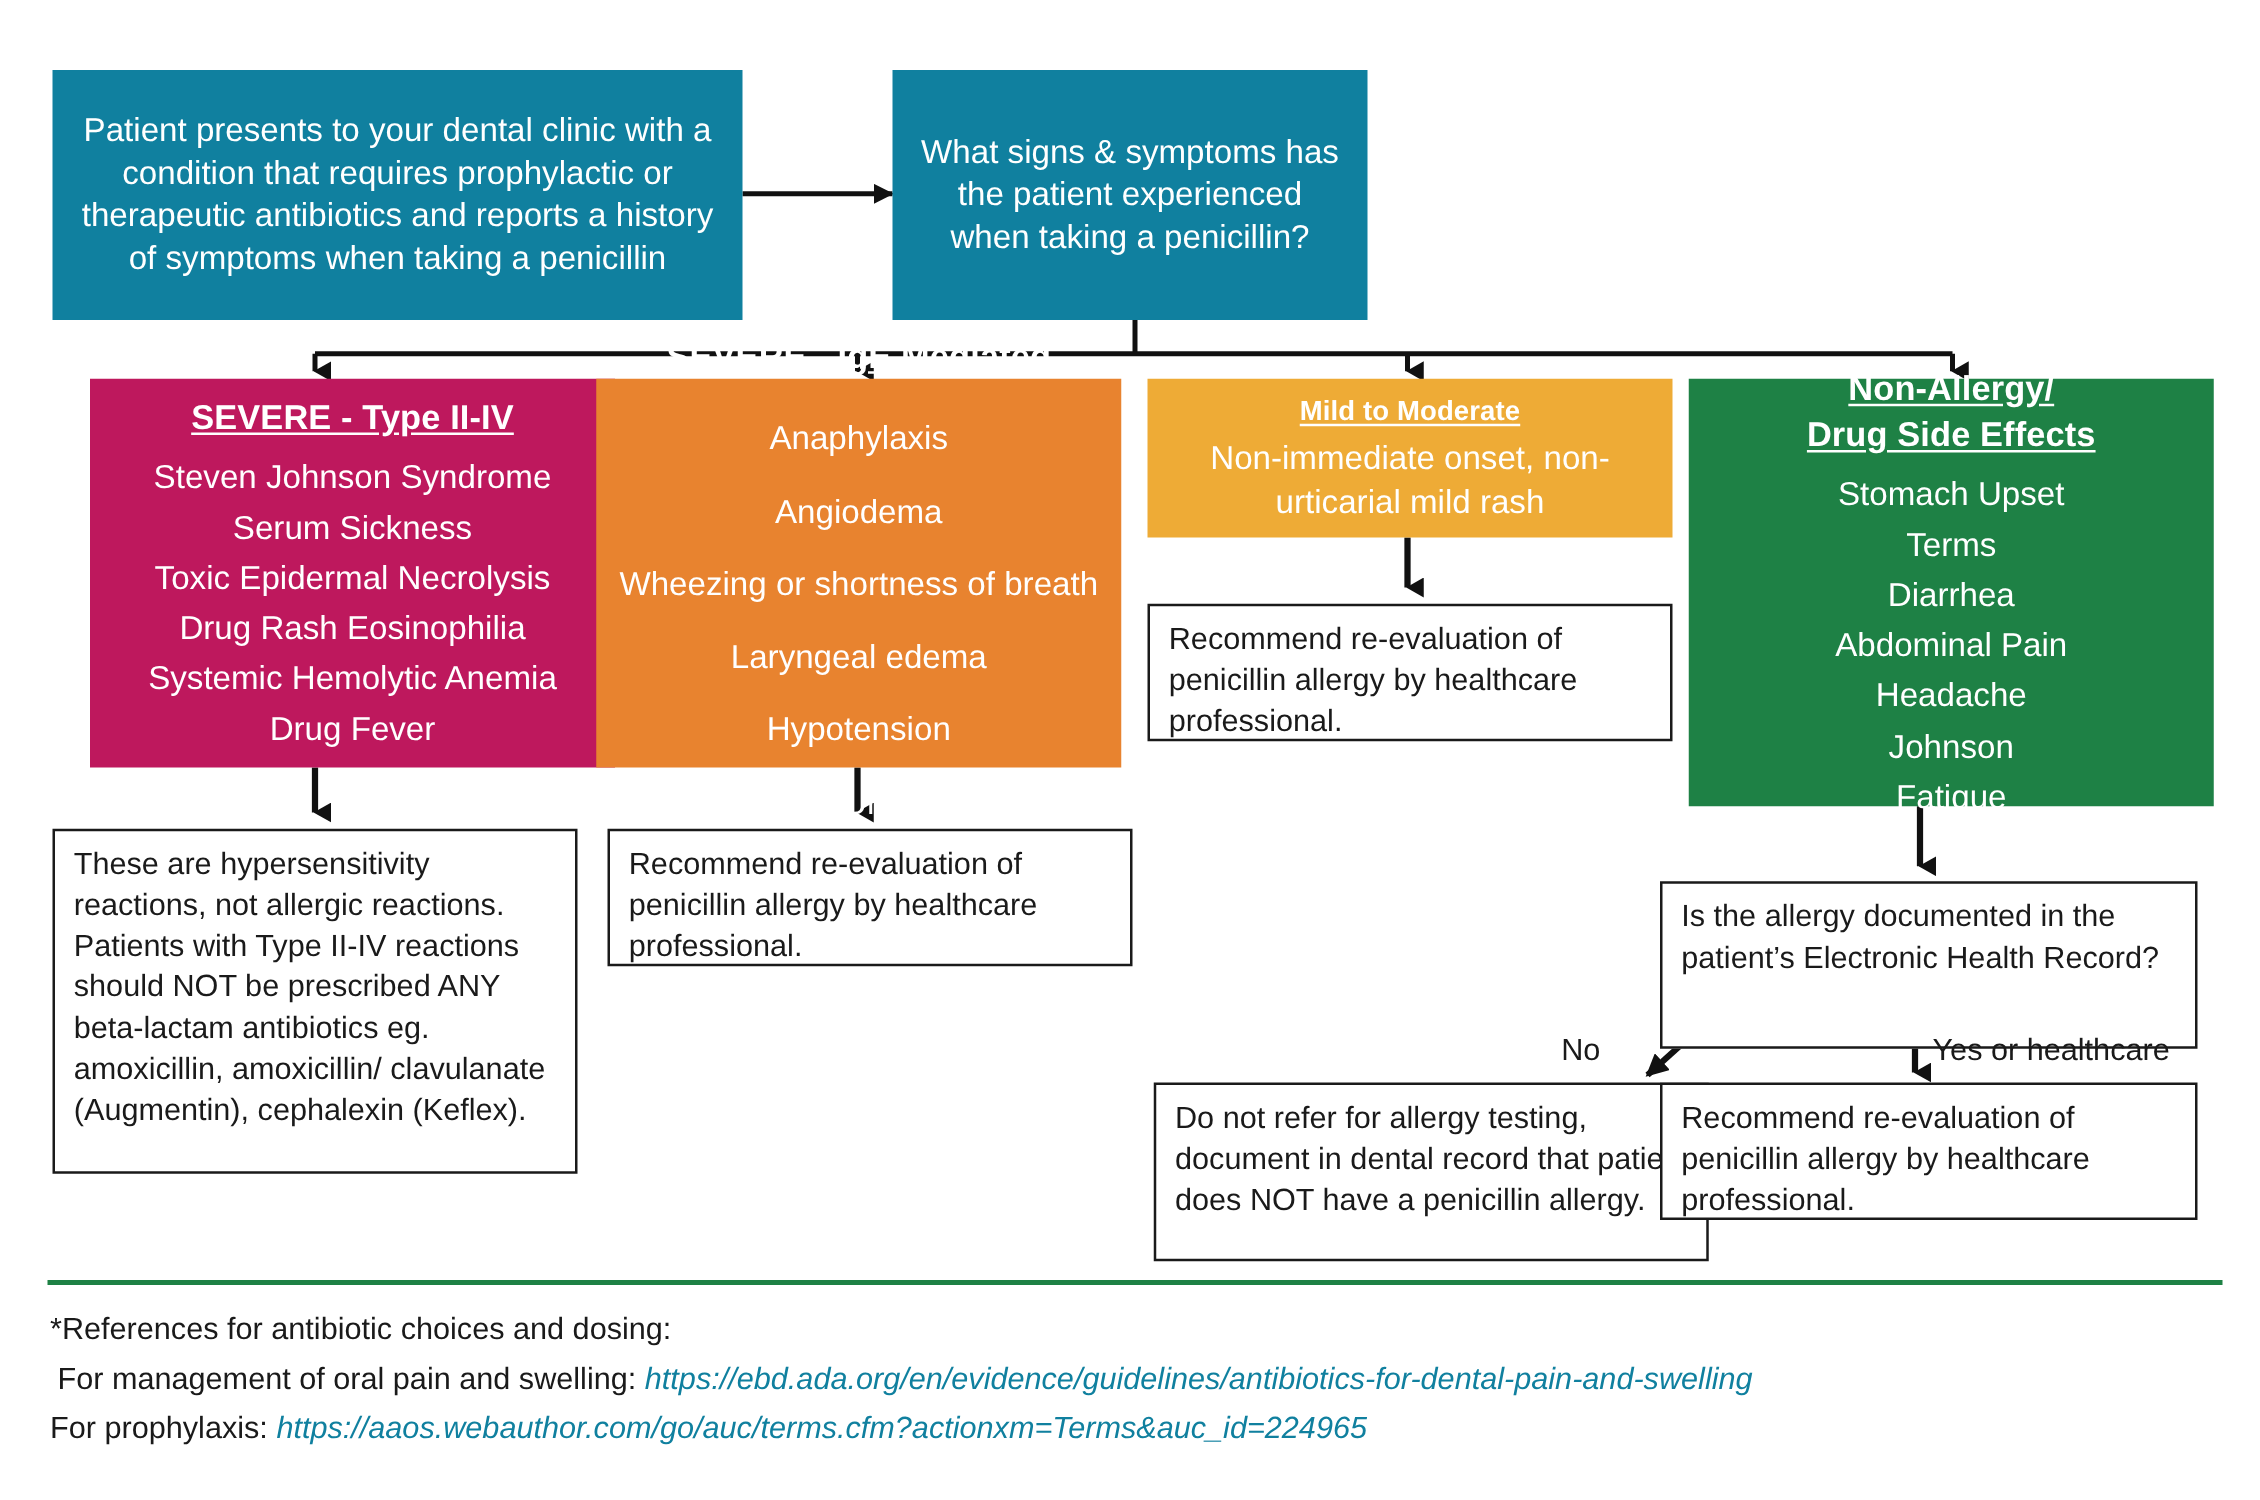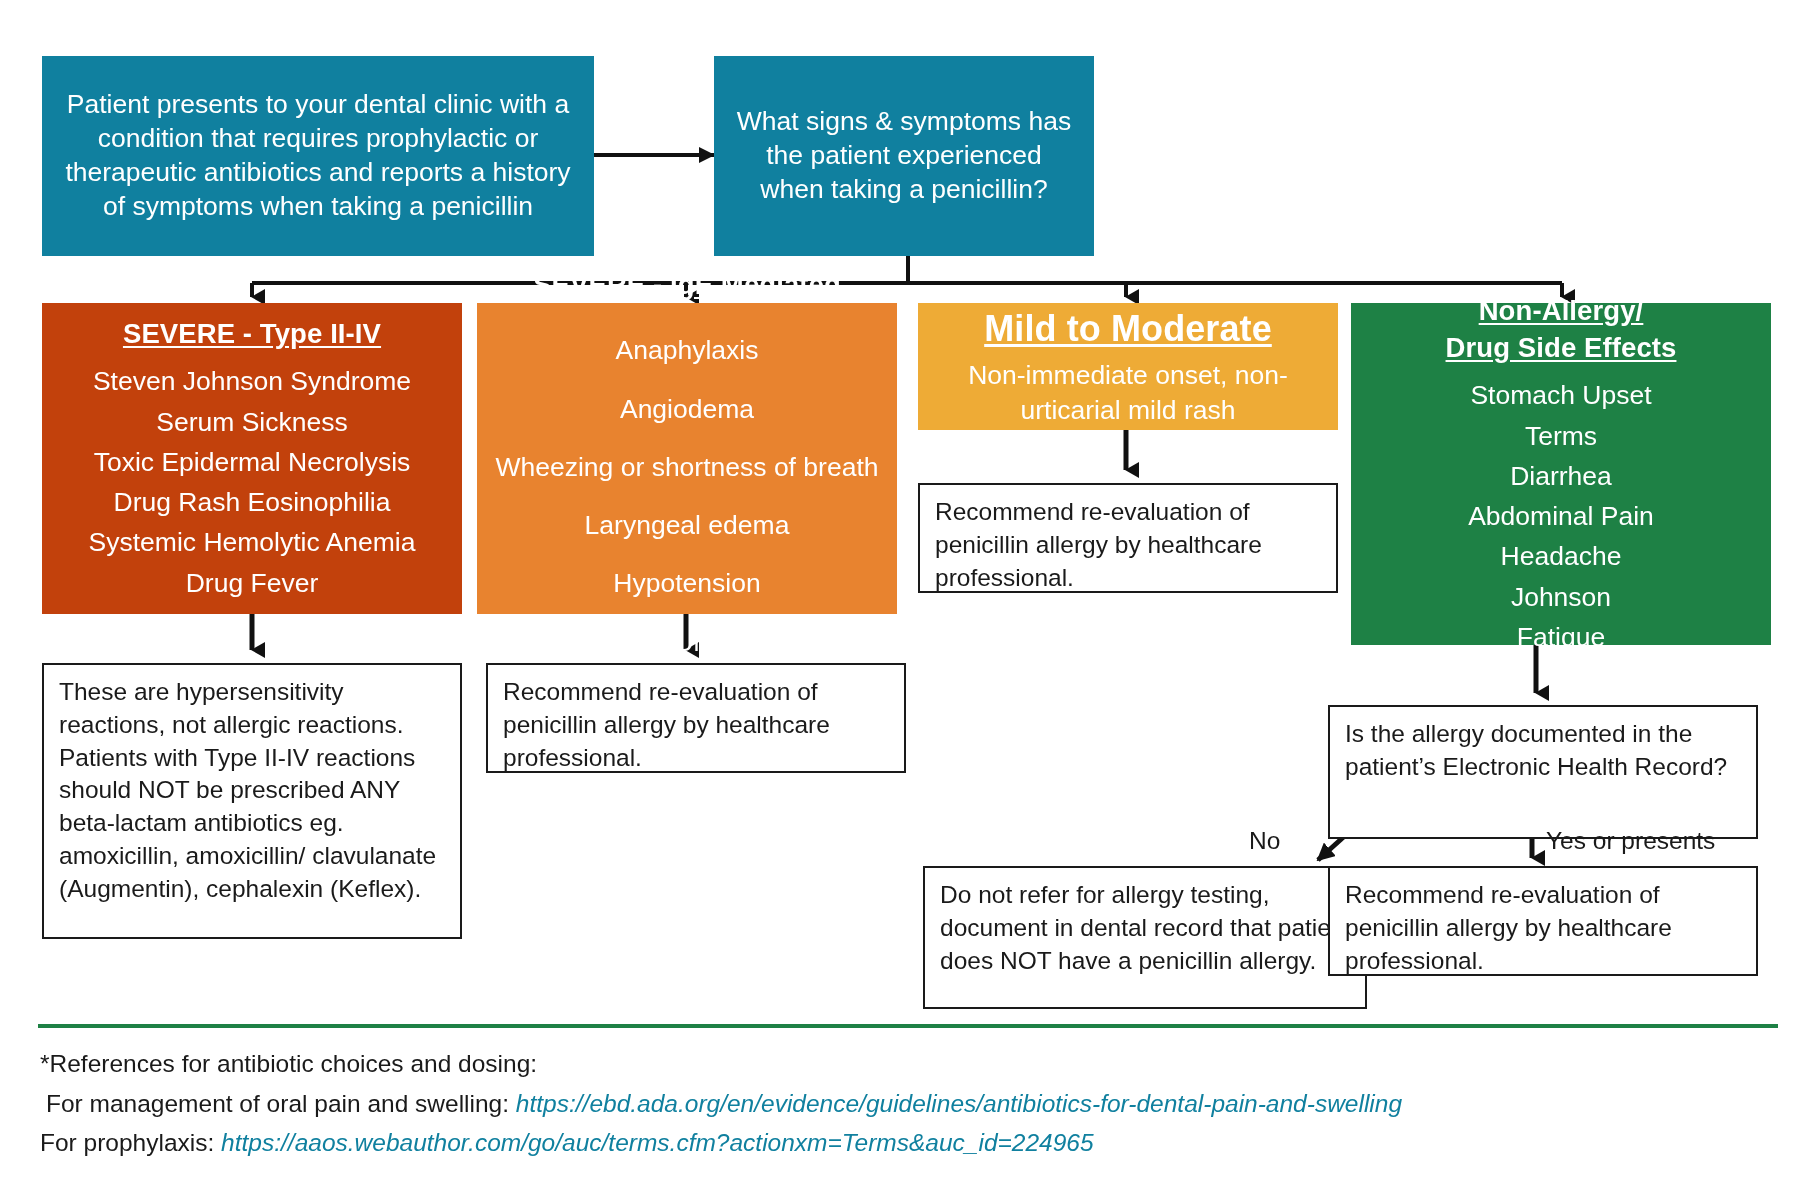--- a/index.html
+++ b/index.html
@@ -47,21 +47,21 @@
     border: 2.5px solid #1a1a1a;
     color: #1a1a1a;
     text-align: left;
     line-height: 1.34;
     padding: 11px 13px 11px 15px;
     font-size: 24.5px;
   }
 
   
   .c-teal   { background: #10809f; }
-  .c-red    { background: #c2410c; }
+  .c-red    { background: #be185d; margin-left: 30px; }
   .c-orange { background: #e8832f; }
   .c-amber  { background: #eeab36; }
   .c-green  { background: #1e8145; }
 
   
   #wires { position: absolute; inset: 0; pointer-events: none; }
 
   
   .branch-label {
     position: absolute;
@@ -159,21 +159,21 @@
     <span class="node-title" style="font-size:27.5px;">SEVERE - IgE Mediated</span>
     <span class="list-line">Anaphylaxis</span>
     <span class="list-line">Angiodema</span>
     <span class="list-line">Wheezing or shortness of breath</span>
     <span class="list-line">Laryngeal edema</span>
     <span class="list-line">Hypotension</span>
     <span class="list-line">Hives/Urticaria</span>
   </div>
 
   <div class="node colored c-amber" style="left:918px; top:303px; width:420px; height:127px; font-size:26.5px; padding:10px 16px;">
-    <span class="node-title" style="font-size:36px; margin-bottom:6px;">Mild to Moderate</span>
+    <span class="node-title" style="font-size:22px; margin-bottom:6px;">Mild to Moderate</span>
     <span class="node-sub">Non-immediate onset, non-urticarial mild rash</span>
   </div>
 
   <div class="node colored c-green" style="left:1351px; top:303px; width:420px; height:342px; font-size:26.5px; padding:14px 10px 12px;align-items:center;">
     <span class="node-title two-line" style="font-size:27.5px; margin-bottom:2px;">Non-Allergy/</span>
     <span class="node-title" style="font-size:27.5px; margin-top:0;">Drug Side Effects</span>
     <span class="list-line">Stomach Upset</span>
     <span class="list-line">Terms</span>
     <span class="list-line">Diarrhea</span>
     <span class="list-line">Abdominal Pain</span>
@@ -193,21 +193,21 @@
   <div class="whitebox" style="left:918px; top:483px; width:420px; height:110px;">
     <span>Recommend re-evaluation of penicillin allergy by healthcare professional.</span>
   </div>
 
   <div class="whitebox" style="left:1328px; top:705px; width:430px; height:134px;">
     <span>Is the allergy documented in the patient’s Electronic Health Record?</span>
   </div>
 
   <span class="branch-label" style="left:1249px; top:827px;">No</span>
 
-  <span class="branch-label" style="left:1546px; top:827px;">Yes or presents</span>
+  <span class="branch-label" style="left:1546px; top:827px;">Yes or healthcare</span>
 
   <div class="whitebox" style="left:923px; top:866px; width:444px; height:143px;">
     <span>Do not refer for allergy testing, document in dental record that patient does NOT have a penicillin allergy.</span>
   </div>
 
   <div class="whitebox" style="left:1328px; top:866px; width:430px; height:110px;">
     <span>Recommend re-evaluation of penicillin allergy by healthcare professional.</span>
   </div>
 
   <div id="footer-rule"></div>

